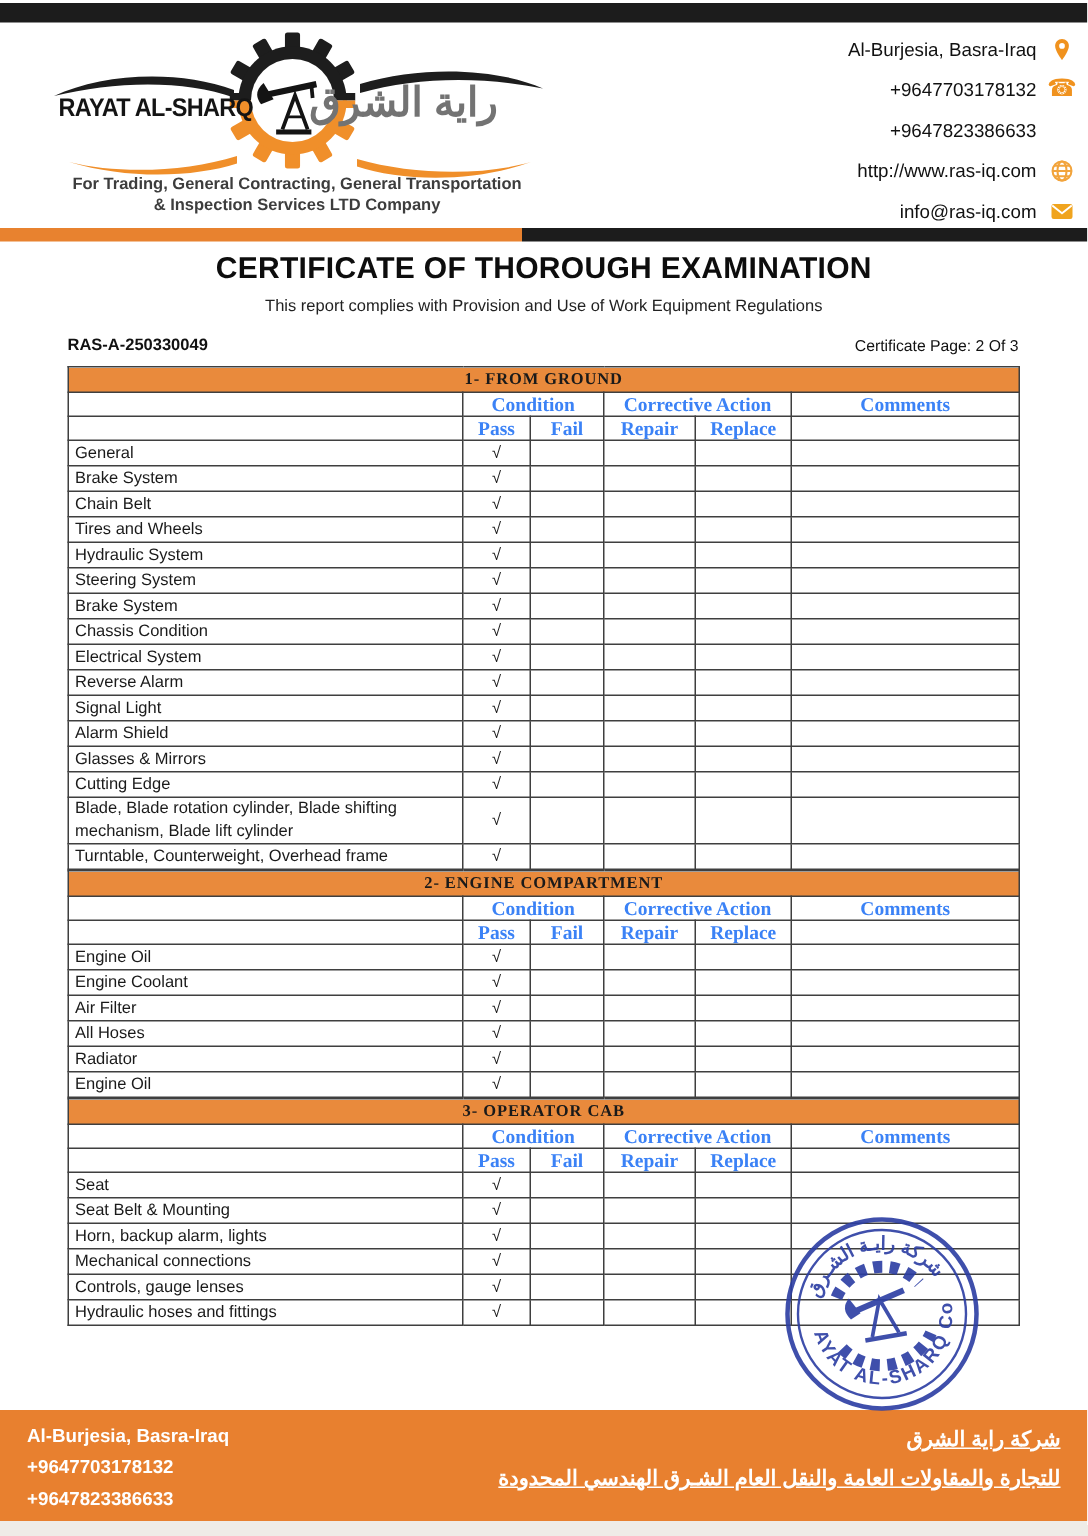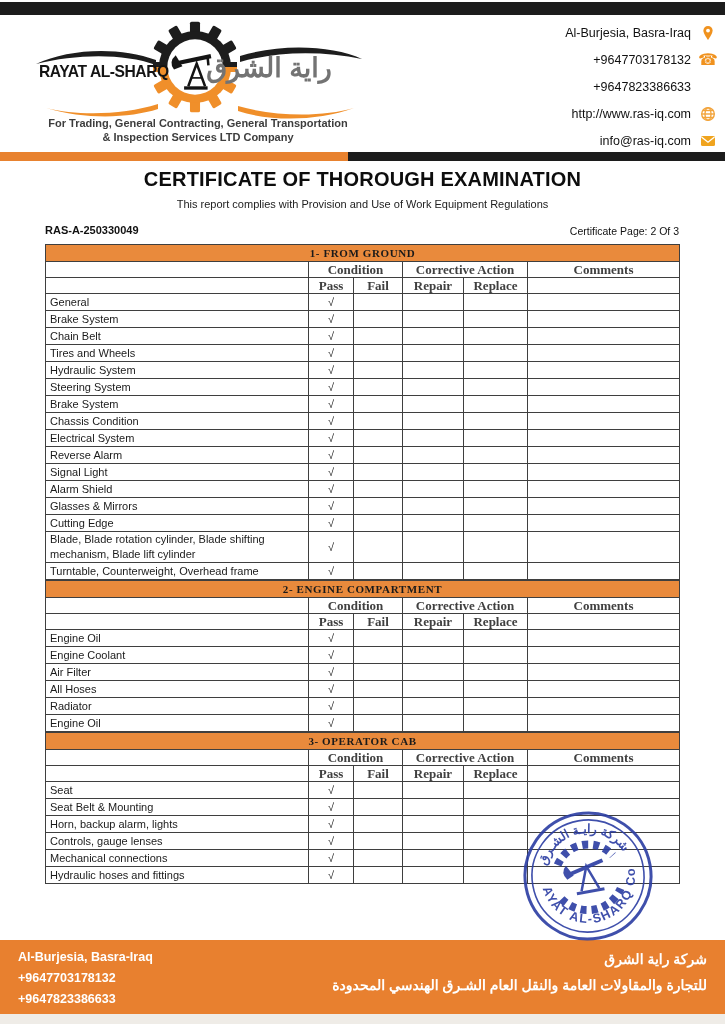--- a/index.html
+++ b/index.html
@@ -45,34 +45,34 @@
   .ref-page{position:absolute;right:0;top:1px;font-size:10.5px;color:#111;}
 
   
   .tables{position:absolute;left:45px;top:244px;width:634px;}
   table.cert-table{width:634px;border-collapse:collapse;table-layout:fixed;}
   table.cert-table td{border:1px solid #3f3f3f;font-size:11px;padding:0 4px;
       height:16px;line-height:15px;color:#1a1a1a;overflow:hidden;}
   td.band{background:#E98A3C;text-align:center;font-family:"Liberation Serif",serif;
       font-weight:bold;font-size:13px;color:#2e2a26;letter-spacing:.6px;height:16px;}
   tr.h1 td, tr.h2 td{font-family:"Liberation Serif",serif;font-weight:bold;
-      font-size:13px;text-align:center;height:15px;color:#404040;}
+      font-size:13px;text-align:center;height:15px;color:#3b82f6;}
   td.item{text-align:left;padding-left:6px;}
   td.chk{text-align:center;font-size:12px;}
 
   
   .stamp{position:absolute;left:520px;top:808px;width:136px;height:136px;opacity:.9;z-index:5;}
   .stamp svg{width:136px;height:136px;}
 
   
   .footer{position:absolute;left:0;top:940px;width:725px;height:74px;background:#E8802F;}
   .footer .left{position:absolute;left:18px;top:7px;color:#fff;font-size:12.5px;
       font-weight:600;line-height:21px;}
   .footer .right{position:absolute;right:18px;top:6px;color:#fff;text-align:right;
-      direction:rtl;font-size:14px;font-weight:bold;line-height:26px;}
+      direction:rtl;font-size:14px;font-weight:bold;line-height:26px;text-decoration:underline;}
   .bottom-strip{position:absolute;left:0;top:1014px;width:725px;height:10px;background:#efece7;}
 </style>
 </head>
 <body>
 
 <div class="page">
 
   <div class="topbar"></div>
 
   <div class="logo">
@@ -473,29 +473,29 @@
           </tr>
           <tr>
             <td class="item">Horn, backup alarm, lights</td>
             <td class="chk">√</td>
             <td class="chk"></td>
             <td class="chk"></td>
             <td class="chk"></td>
             <td class="chk"></td>
           </tr>
           <tr>
+            <td class="item">Mechanical connections</td>
+            <td class="chk">√</td>
+            <td class="chk"></td>
+            <td class="chk"></td>
+            <td class="chk"></td>
+            <td class="chk"></td>
+          </tr>
+          <tr>
             <td class="item">Controls, gauge lenses</td>
-            <td class="chk">√</td>
-            <td class="chk"></td>
-            <td class="chk"></td>
-            <td class="chk"></td>
-            <td class="chk"></td>
-          </tr>
-          <tr>
-            <td class="item">Mechanical connections</td>
             <td class="chk">√</td>
             <td class="chk"></td>
             <td class="chk"></td>
             <td class="chk"></td>
             <td class="chk"></td>
           </tr>
           <tr>
             <td class="item">Hydraulic hoses and fittings</td>
             <td class="chk">√</td>
             <td class="chk"></td>

